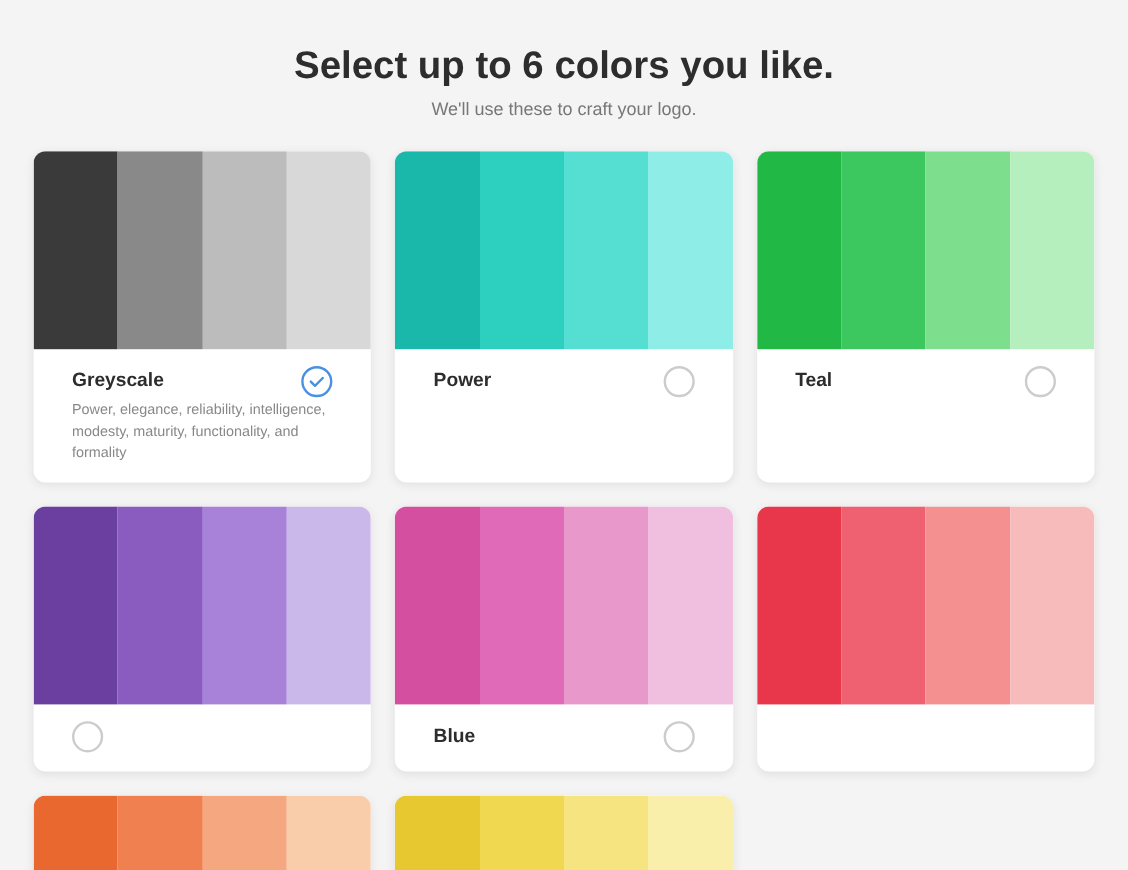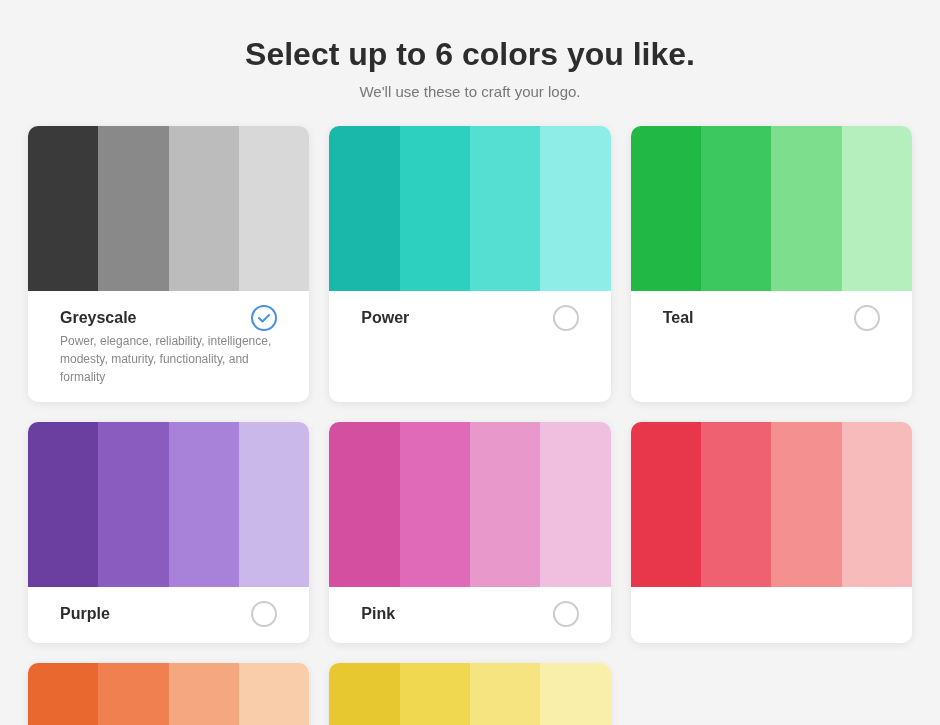--- a/index.html
+++ b/index.html
@@ -149,36 +149,33 @@
       </div>
     </div>
     <div class="card">
       <div class="swatch-row">
         <div class="swatch" style="background: rgb(107, 63, 160);"></div>
         <div class="swatch" style="background: rgb(139, 92, 192);"></div>
         <div class="swatch" style="background: rgb(168, 130, 216);"></div>
         <div class="swatch" style="background: rgb(203, 184, 234);"></div>
       </div>
       <div class="card-footer">
-        <div class="card-footer-content">
-          <span class="card-label">Purple</span>
-        </div>
         <div class="check-icon "></div>
       </div>
     </div>
     <div class="card">
       <div class="swatch-row">
         <div class="swatch" style="background: rgb(212, 79, 160);"></div>
         <div class="swatch" style="background: rgb(224, 106, 184);"></div>
         <div class="swatch" style="background: rgb(232, 152, 203);"></div>
         <div class="swatch" style="background: rgb(240, 191, 223);"></div>
       </div>
       <div class="card-footer">
         <div class="card-footer-content">
-          <span class="card-label">Pink</span>
+          <span class="card-label">Blue</span>
         </div>
         <div class="check-icon "></div>
       </div>
     </div>
     <div class="card">
       <div class="swatch-row">
         <div class="swatch" style="background: rgb(232, 54, 74);"></div>
         <div class="swatch" style="background: rgb(239, 96, 112);"></div>
         <div class="swatch" style="background: rgb(244, 144, 144);"></div>
         <div class="swatch" style="background: rgb(248, 187, 187);"></div>

